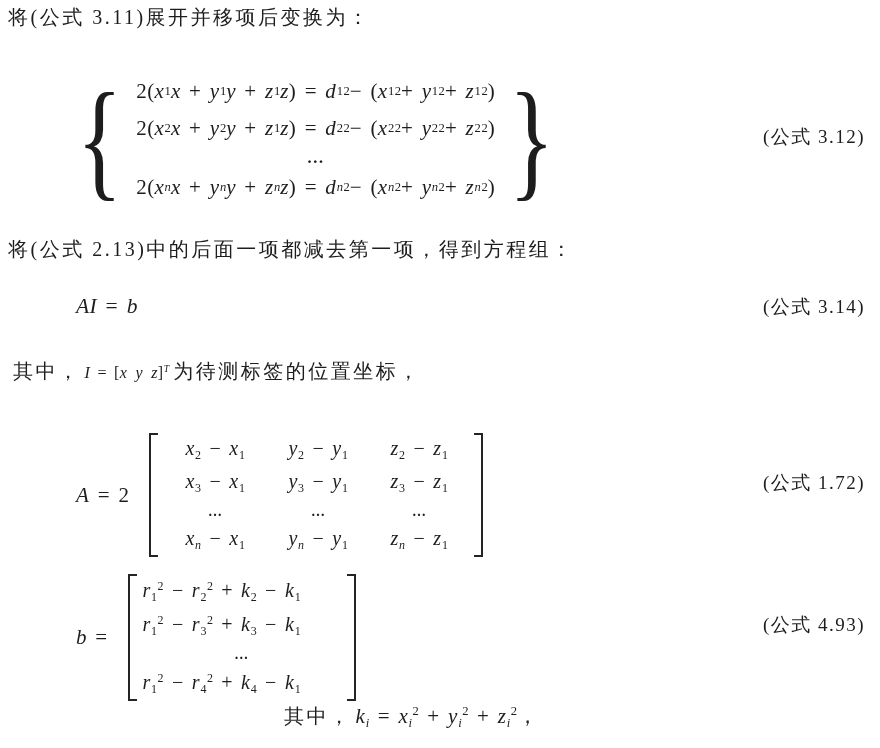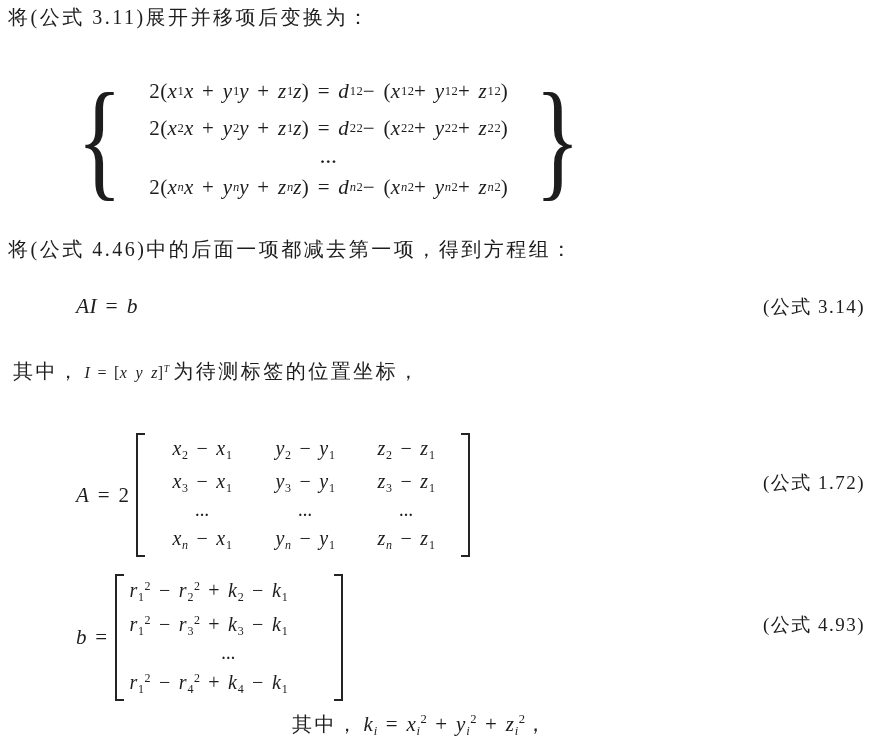--- a/index.html
+++ b/index.html
@@ -43,32 +43,32 @@
   }
   
   .system { display: flex; align-items: center; }
   .sys-brace {
     font-size: 132px;
     line-height: 134px;
     font-weight: 400;
     transform: scaleX(0.72);
     display: inline-block;
   }
-  .sys-rows { display: flex; flex-direction: column; margin: 0 18px; }
+  .sys-rows { display: flex; flex-direction: column; margin: 0 5px; }
   .sys-row { height: 37px; display: flex; align-items: center; }
   .sys-row.dots-row {
     height: 22px;
     justify-content: center;
     font-size: 17px;
     letter-spacing: 1px;
     font-weight: bold;
   }
   
   .mat-wrap { display: flex; align-items: center; }
-  .mat-lhs { margin-right: 7px; }
+  .mat-lhs { margin-right: 20px; }
   .matrix { display: flex; align-items: stretch; }
   .mb { width: 7px; }
   .mb.l { border: 2px solid #242424; border-right: none; }
   .mb.r { border: 2px solid #242424; border-left: none; }
   .mat-rows { display: flex; flex-direction: column; padding: 4px 6px; gap: 7px; }
   .amat-row {
     display: grid;
     grid-template-columns: 102px 104px 98px;
     justify-items: center;
     align-items: center;
@@ -165,22 +165,23 @@
           <sub><span class="it">n</span></sub>
           <sup><span>2</span></sup>
           <span><span> + </span><span class="it">z</span></span>
           <sub><span class="it">n</span></sub>
           <sup><span>2</span></sup>
           <span><span>)</span></span>
         </div>
     </div>
     <span class="sys-brace">}</span>
   </div>
-
-  <p class="abs cjk" style="left:8px; top:236px; margin:0;">将(公式 4.46)中的后面一项都减去第一项，得到方程组：</p>
+  <span class="abs eqlabel" style="left:763px; top:124px;">(公式 3.12)</span>
+
+  <p class="abs cjk" style="left:8px; top:236px; margin:0;">将(公式 2.13)中的后面一项都减去第一项，得到方程组：</p>
 
   <div class="abs math" style="left:76px; top:294px; font-size:21.5px;"><span><span class="it">AI</span><span> = </span><span class="it">b</span></span></div>
   <span class="abs eqlabel" style="left:763px; top:294px;">(公式 3.14)</span>
 
   <p class="abs" style="left:13px; top:358px; margin:0; white-space:nowrap;">
     <span class="cjk">其中，</span>
     <span class="math inline-math"><span><span class="it">I</span><span> = [</span><span class="it">x</span><span> </span><span class="it">y</span><span> </span><span class="it">z</span><span>]</span></span><sup><span class="it">T</span></sup></span>
     <span class="cjk">为待测标签的位置坐标，</span>
   </p>
 
@@ -231,19 +232,19 @@
         </div>
         <div class="bmat-row">
           <span class="math"><span><span class="it">r</span></span><sub><span>1</span></sub><sup><span>2</span></sup><span><span> − </span><span class="it">r</span></span><sub><span>4</span></sub><sup><span>2</span></sup><span><span> + </span><span class="it">k</span></span><sub><span>4</span></sub><span><span> − </span><span class="it">k</span></span><sub><span>1</span></sub></span>
         </div>
       </div>
       <div class="mb r"></div>
     </div>
   </div>
   <span class="abs eqlabel" style="left:763px; top:612px;">(公式 4.93)</span>
 
-  <p class="abs" style="left:284px; top:702px; margin:8px; white-space:nowrap;">
+  <p class="abs" style="left:284px; top:702px; margin:0; white-space:nowrap;">
     <span class="cjk">其中，</span>
     <span class="math inline-math" style="font-size:21px;"><span><span class="it">k</span></span><sub><span class="it">i</span></sub><span><span> = </span><span class="it">x</span></span><sub><span class="it">i</span></sub><sup><span>2</span></sup><span><span> + </span><span class="it">y</span></span><sub><span class="it">i</span></sub><sup><span>2</span></sup><span><span> + </span><span class="it">z</span></span><sub><span class="it">i</span></sub><sup><span>2</span></sup><span><span>，</span></span></span>
   </p>
 
 
 </div>
 
 </body></html>

